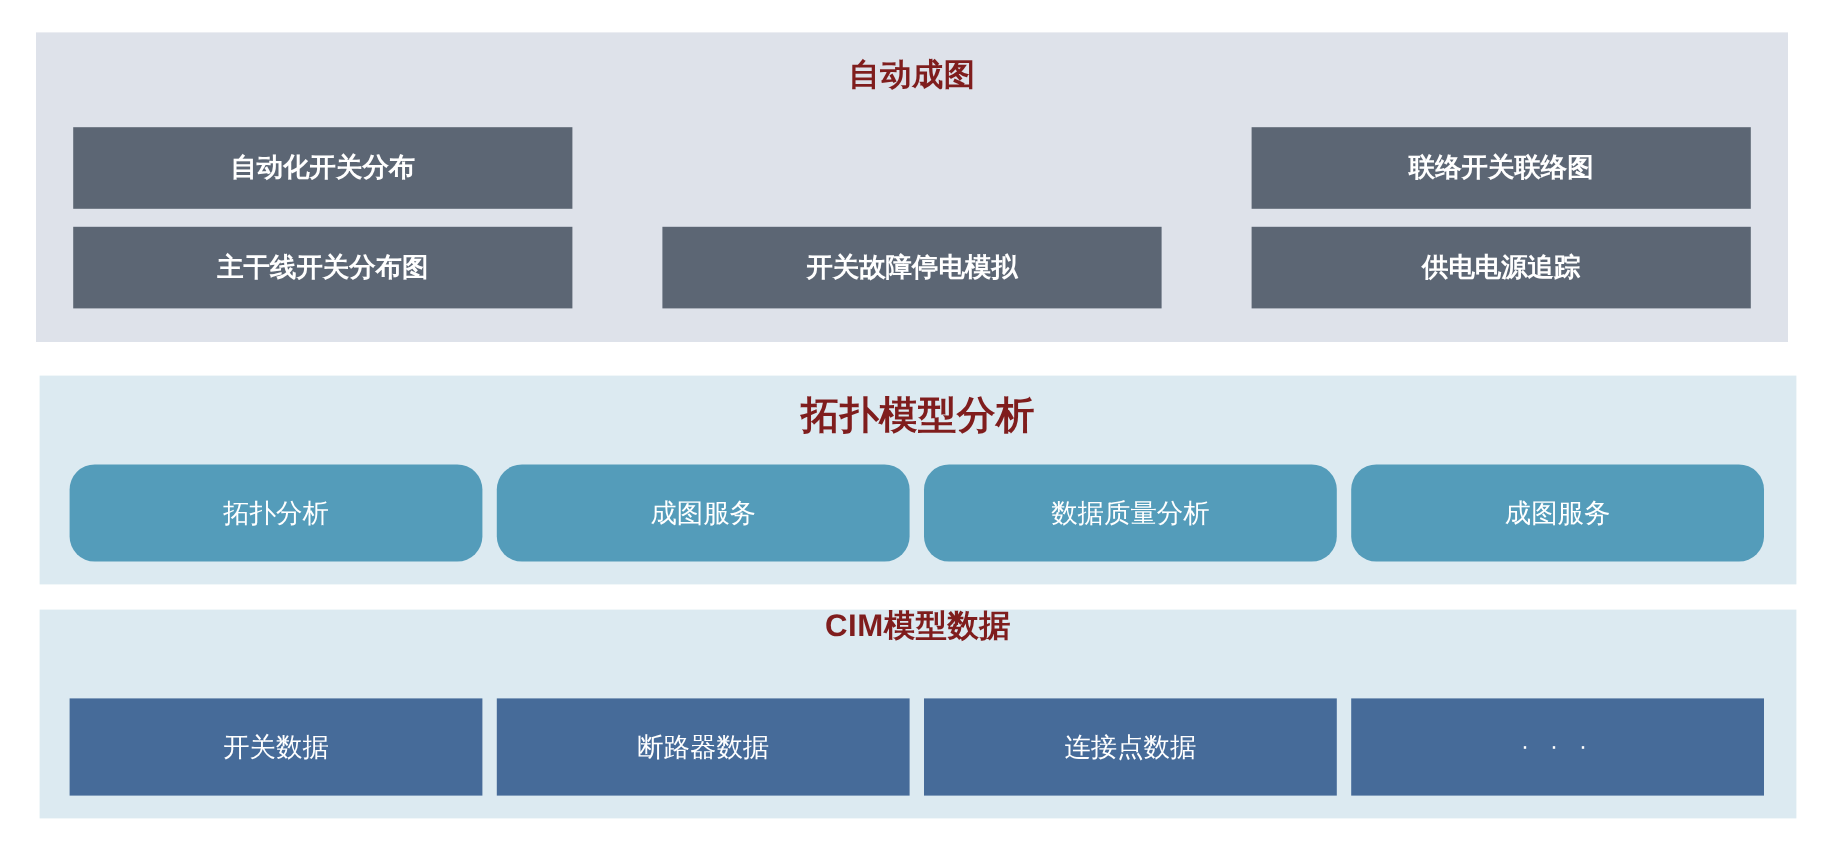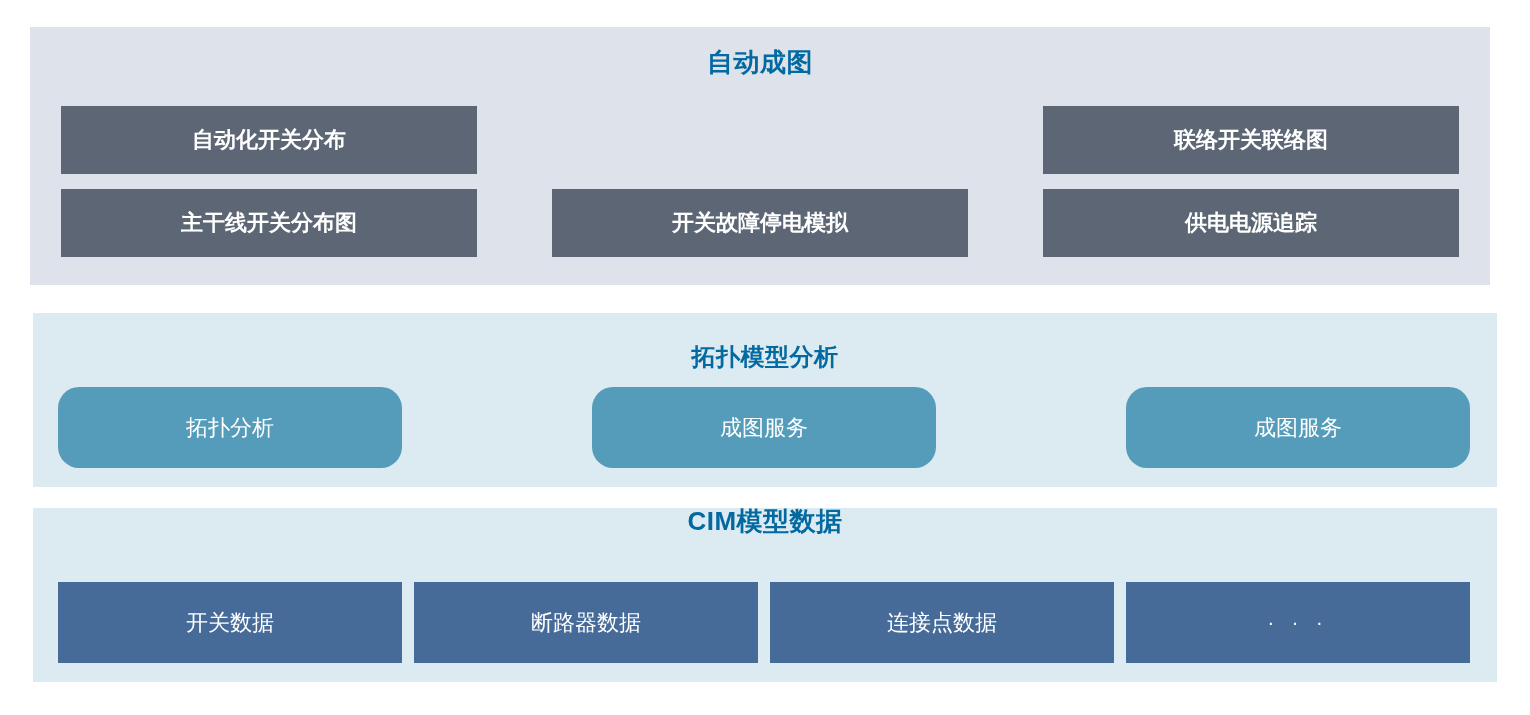--- a/index.html
+++ b/index.html
@@ -22,21 +22,21 @@
   }
 
   .panel {
     position: absolute;
     box-sizing: border-box;
   }
 
   .panel-title {
     text-align: center;
     font-weight: bold;
-    color: #0369a1;
+    color: #7f1d1d;
     letter-spacing: 0.5px;
   }
 
   
   #panel-automap {
     left: 30px;
     top: 27px;
     width: 1460px;
     height: 258px;
     background: #dee2ea;
@@ -71,23 +71,23 @@
 
   
   #panel-topology {
     left: 33px;
     top: 313px;
     width: 1464px;
     height: 174px;
     background: #dceaf1;
   }
   #panel-topology .panel-title {
-    font-size: 24px;
+    font-size: 32px;
     line-height: 26px;
-    padding-top: 31px;
+    padding-top: 20px;
   }
   #panel-topology .btn-row {
     position: absolute;
     left: 25px;
     top: 74px;
     width: 1412px;
     height: 81px;
     display: flex;
     justify-content: space-between;
   }
@@ -160,20 +160,21 @@
       <div class="btn-dark">供电电源追踪</div>
     </div>
   </div>
 
   <div class="panel" id="panel-topology">
     <div class="panel-title">拓扑模型分析</div>
 
     <div class="btn-row">
       <div class="btn-teal">拓扑分析</div>
       <div class="btn-teal">成图服务</div>
+      <div class="btn-teal">数据质量分析</div>
       <div class="btn-teal">成图服务</div>
     </div>
   </div>
 
   <div class="panel" id="panel-cim">
     <div class="panel-title">CIM模型数据</div>
 
     <div class="btn-row">
       <div class="btn-blue">开关数据</div>
       <div class="btn-blue">断路器数据</div>

